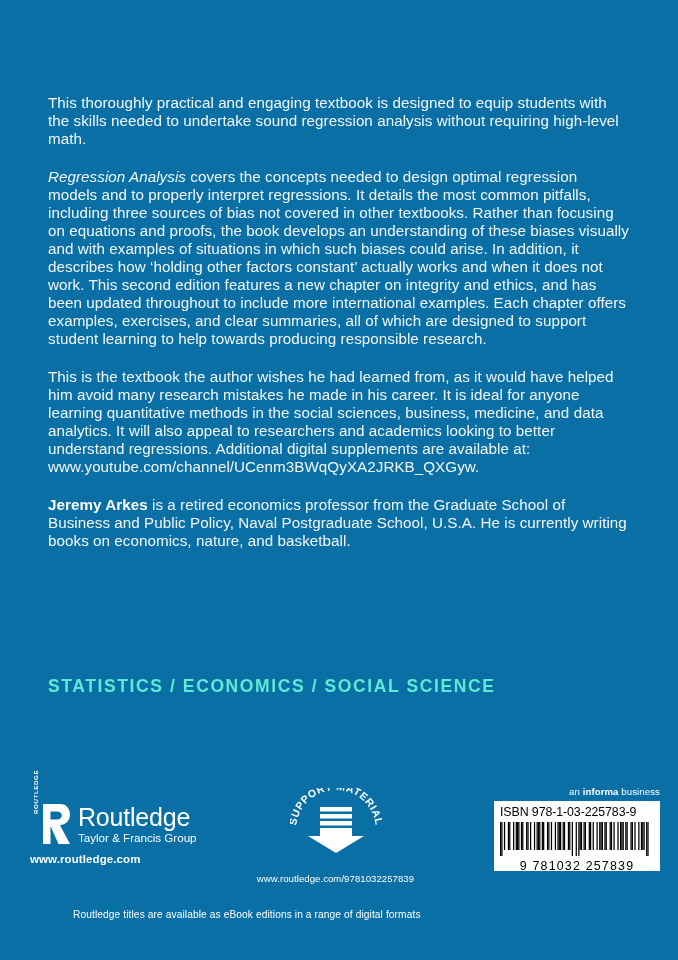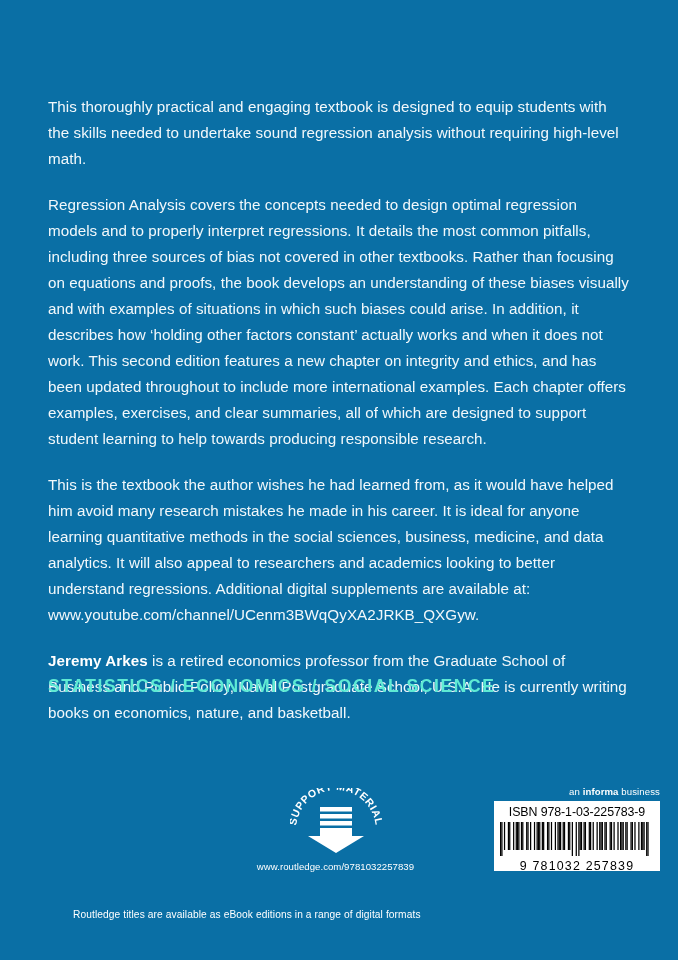--- a/index.html
+++ b/index.html
@@ -23,28 +23,28 @@
   
   .blurb {
     position: absolute;
     left: 48px;
     top: 94px;
     width: 582px;
     color: #ffffff;
   }
   .para {
     font-size: 15.2px;
-    line-height: 26px;
+    line-height: 18px;
     letter-spacing: 0.05px;
     margin: 0 0 20px 0;
     font-weight: 400;
     color: #f2f8fb;
   }
   .para:last-child { margin-bottom: 17px; }
-  .ital { }
+  .ital { font-style: italic; }
   .bold { font-weight: 700; color: #ffffff; }
 
   .author-para { margin-top: 4px; }
 
   
   .subjects {
     position: absolute;
     left: 48px;
     top: 676px;
     color: #5eead4;
@@ -174,21 +174,20 @@
     top: 21px;
     width: 166px;
     height: 70px;
     background: #ffffff;
     box-sizing: border-box;
     padding: 4px 6px 2px 6px;
   }
   .isbn-text {
     color: #000000;
     font-size: 12.4px;
-    text-align: center;
     letter-spacing: -0.1px;
     font-weight: 400;
     line-height: 15px;
   }
   .barcode-bars {
     margin-top: 2px;
     height: 34px;
     width: 150px;
     margin-left: auto;
     margin-right: auto;
@@ -227,39 +226,56 @@
     <p class="para">This is the textbook the author wishes he had learned from, as it would have helped him avoid many research mistakes he made in his career. It is ideal for anyone learning quantitative methods in the social sciences, business, medicine, and data analytics. It will also appeal to researchers and academics looking to better understand regressions. Additional digital supplements are available at: www.youtube.com/channel/UCenm3BWqQyXA2JRKB_QXGyw.</p>
 
     <p class="para author-para"><span class="bold">Jeremy Arkes</span><span> is a retired economics professor from the Graduate School of Business and Public Policy, Naval Postgraduate School, U.S.A. He is currently writing books on economics, nature, and basketball.</span></p>
 
   </div>
 
   <div class="subjects">STATISTICS / ECONOMICS / SOCIAL SCIENCE</div>
 
   <div class="footer">
 
+    <div class="routledge">
+      <div class="rlogo-row">
+        <div class="rmark">
+          <svg width="40" height="44" viewBox="0 0 40 44">
+            <rect x="0" y="0" width="9" height="44" fill="#0a6fa5"></rect>
+            <path d="M13 2 H30 C36.5 2 40 7 40 12.5 C40 18 36.5 22.5 30 23.2 L40 42 H28.5 L20.5 24 V42 H13 Z
+                     M20.5 9.5 V17.5 H27 C30 17.5 31.8 15.8 31.8 13.5 C31.8 11.2 30 9.5 27 9.5 Z" fill="#ffffff"></path>
+          </svg>
+          <div class="rmark-vert">ROUTLEDGE</div>
+        </div>
+        <div class="rwords">
+          <div class="rword-main">Routledge</div>
+          <div class="rword-sub">Taylor &amp; Francis Group</div>
+        </div>
+      </div>
+      <div class="rurl">www.routledge.com</div>
+    </div>
 
     <div class="support">
       <div class="support-badge">
         <svg class="support-arch" viewBox="0 0 92 46">
           <defs>
             <path id="archpath" d="M 6 42 A 40 40 0 0 1 86 42" fill="none"></path>
           </defs>
           <text font-family="Liberation Sans, sans-serif" font-size="10.5" font-weight="700" fill="#ffffff" letter-spacing="0.6">
             <textPath href="#archpath" startOffset="50%" text-anchor="middle">SUPPORT MATERIAL</textPath>
           </text>
         </svg>
         <svg class="support-arrow" viewBox="0 0 58 48">
           <rect x="13" y="1" width="32" height="4.5" fill="#ffffff"></rect>
           <rect x="13" y="8" width="32" height="4.5" fill="#ffffff"></rect>
           <rect x="13" y="15" width="32" height="4.5" fill="#ffffff"></rect>
           <polygon points="13,22 45,22 45,30 57,30 29,47 1,30 13,30" fill="#ffffff"></polygon>
         </svg>
       </div>
-      <div class="support-caption" style="margin-top:4px">www.routledge.com/9781032257839</div>
+      <div class="support-caption" style="margin-top:16px">www.routledge.com/9781032257839</div>
     </div>
 
     <div class="informa"><span>an </span><b>informa</b><span> business</span></div>
 
     <div class="barcode-box">
       <div class="isbn-text">ISBN 978-1-03-225783-9</div>
       <svg class="barcode-bars" viewBox="0 0 150 34" preserveAspectRatio="none">
           <rect x="0.000" y="0" width="1.239" height="34" fill="#000000"></rect>
           <rect x="1.304" y="0" width="1.239" height="34" fill="#000000"></rect>
           <rect x="3.913" y="0" width="1.239" height="28" fill="#000000"></rect>

